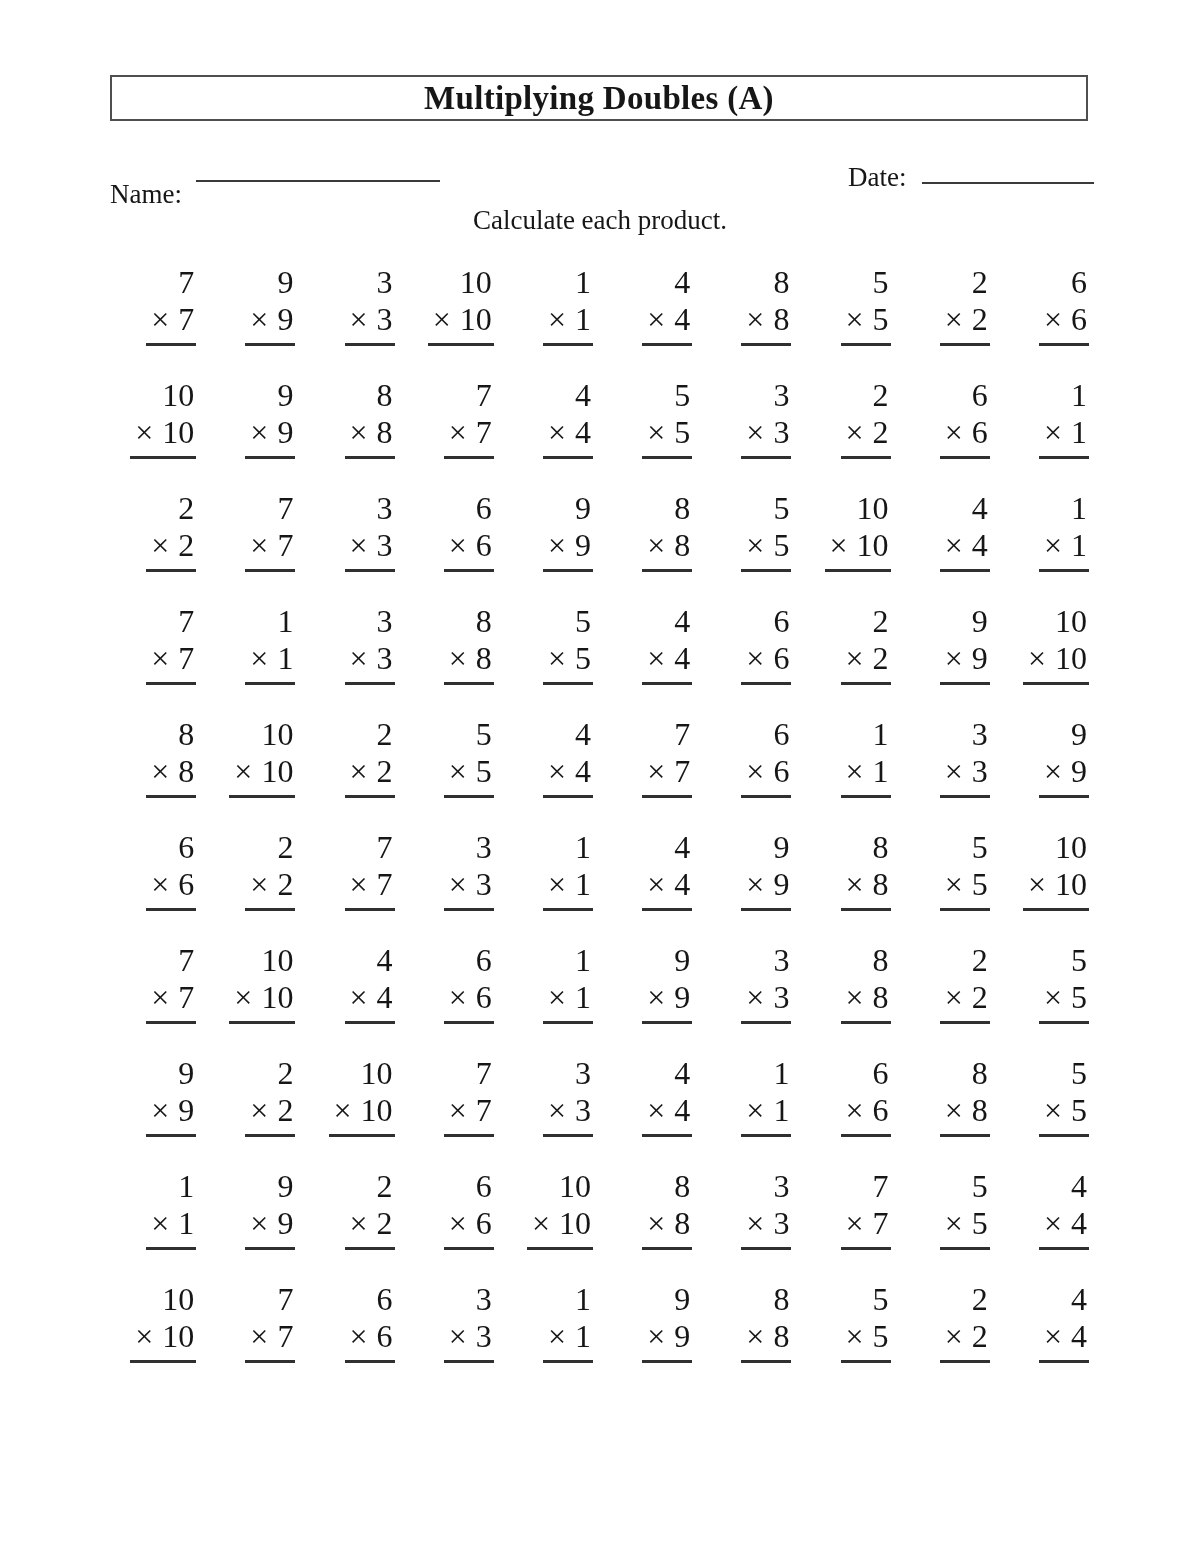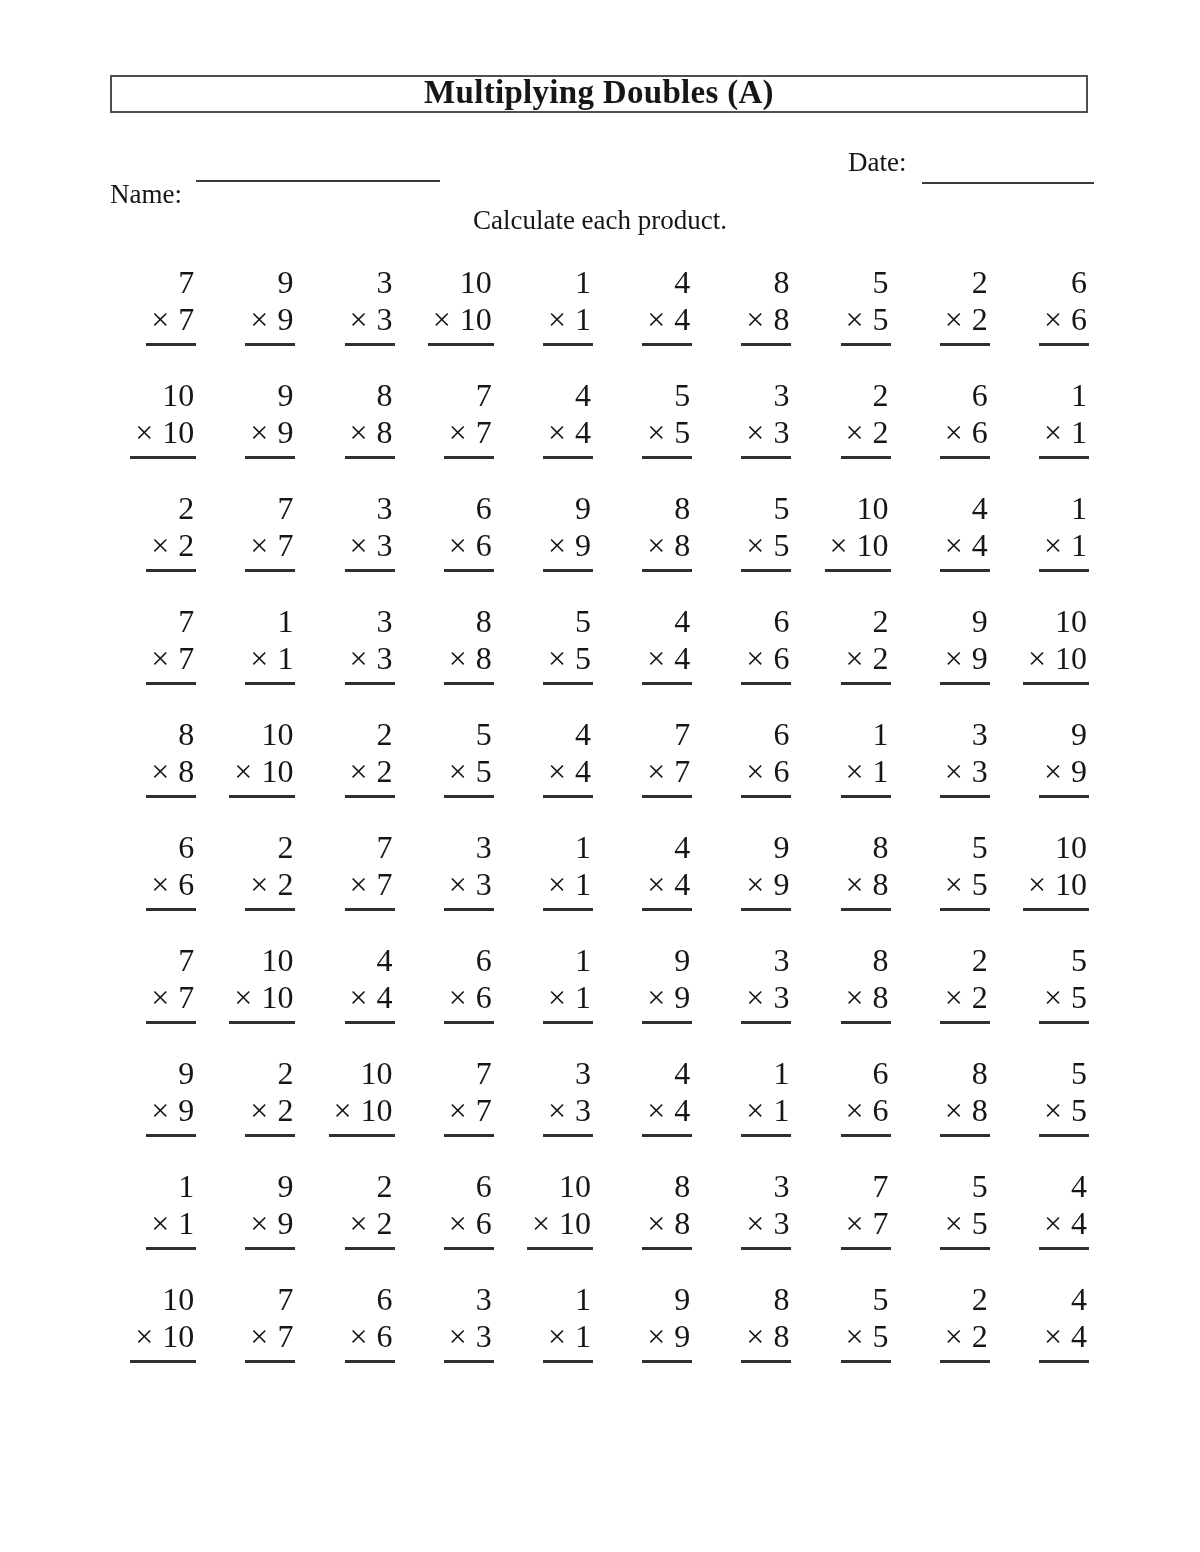--- a/index.html
+++ b/index.html
@@ -10,24 +10,24 @@
     font-family: "Liberation Serif", "DejaVu Serif", serif;
     color: #161616;
     position: relative;
     overflow: hidden;
   }
   .title-box {
     position: absolute;
     left: 110px;
     top: 75px;
     width: 978px;
-    height: 38px;
+    height: 46px;
     border: 2px solid #4f4f4f;
     display: flex;
-    align-items: flex-end;
+    align-items: center;
     justify-content: center;
     background: #ffffff;
   }
   .title-text {
     font-size: 33px;
     font-weight: bold;
     letter-spacing: 0.3px;
     white-space: nowrap;
   }
   .name-label {
@@ -40,21 +40,21 @@
   .name-line {
     position: absolute;
     left: 196px;
     top: 180px;
     width: 244px;
     border-top: 2px solid #3a3a3a;
   }
   .date-label {
     position: absolute;
     left: 848px;
-    top: 147px;
+    top: 162px;
     font-size: 27px;
   }
   .date-line {
     position: absolute;
     left: 922px;
     top: 182px;
     width: 172px;
     border-top: 2px solid #3a3a3a;
   }
   .instruction {

